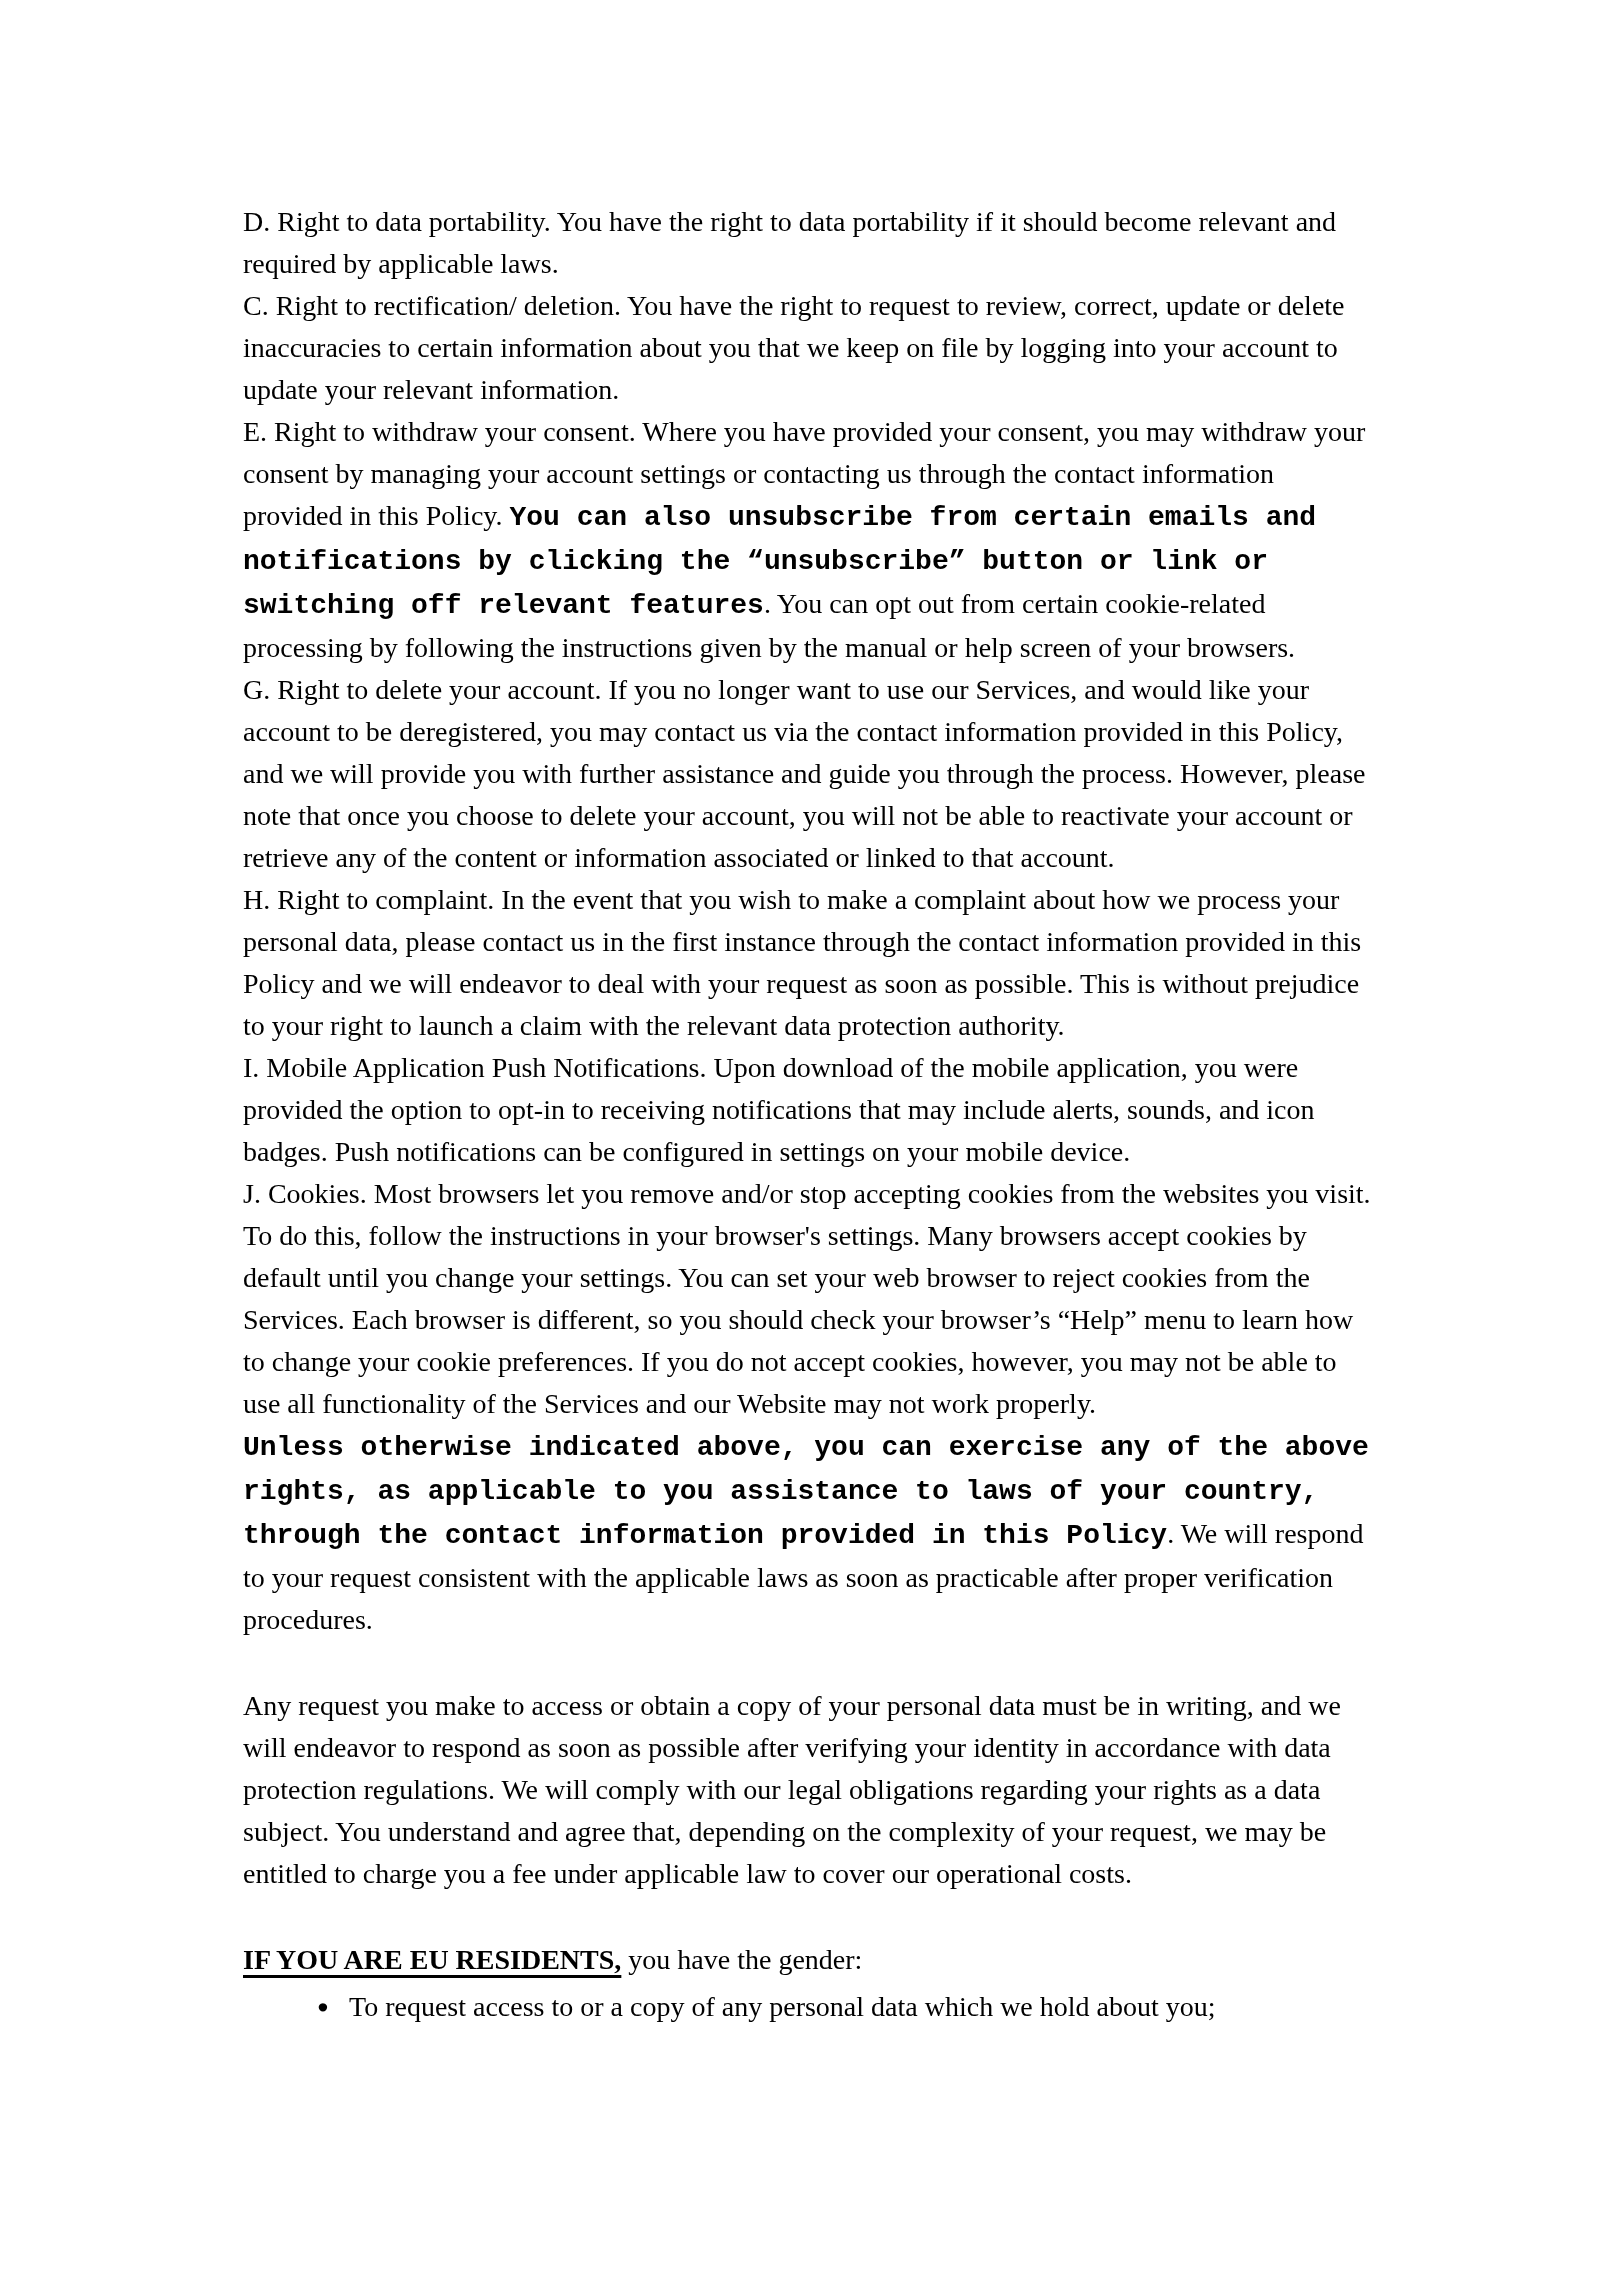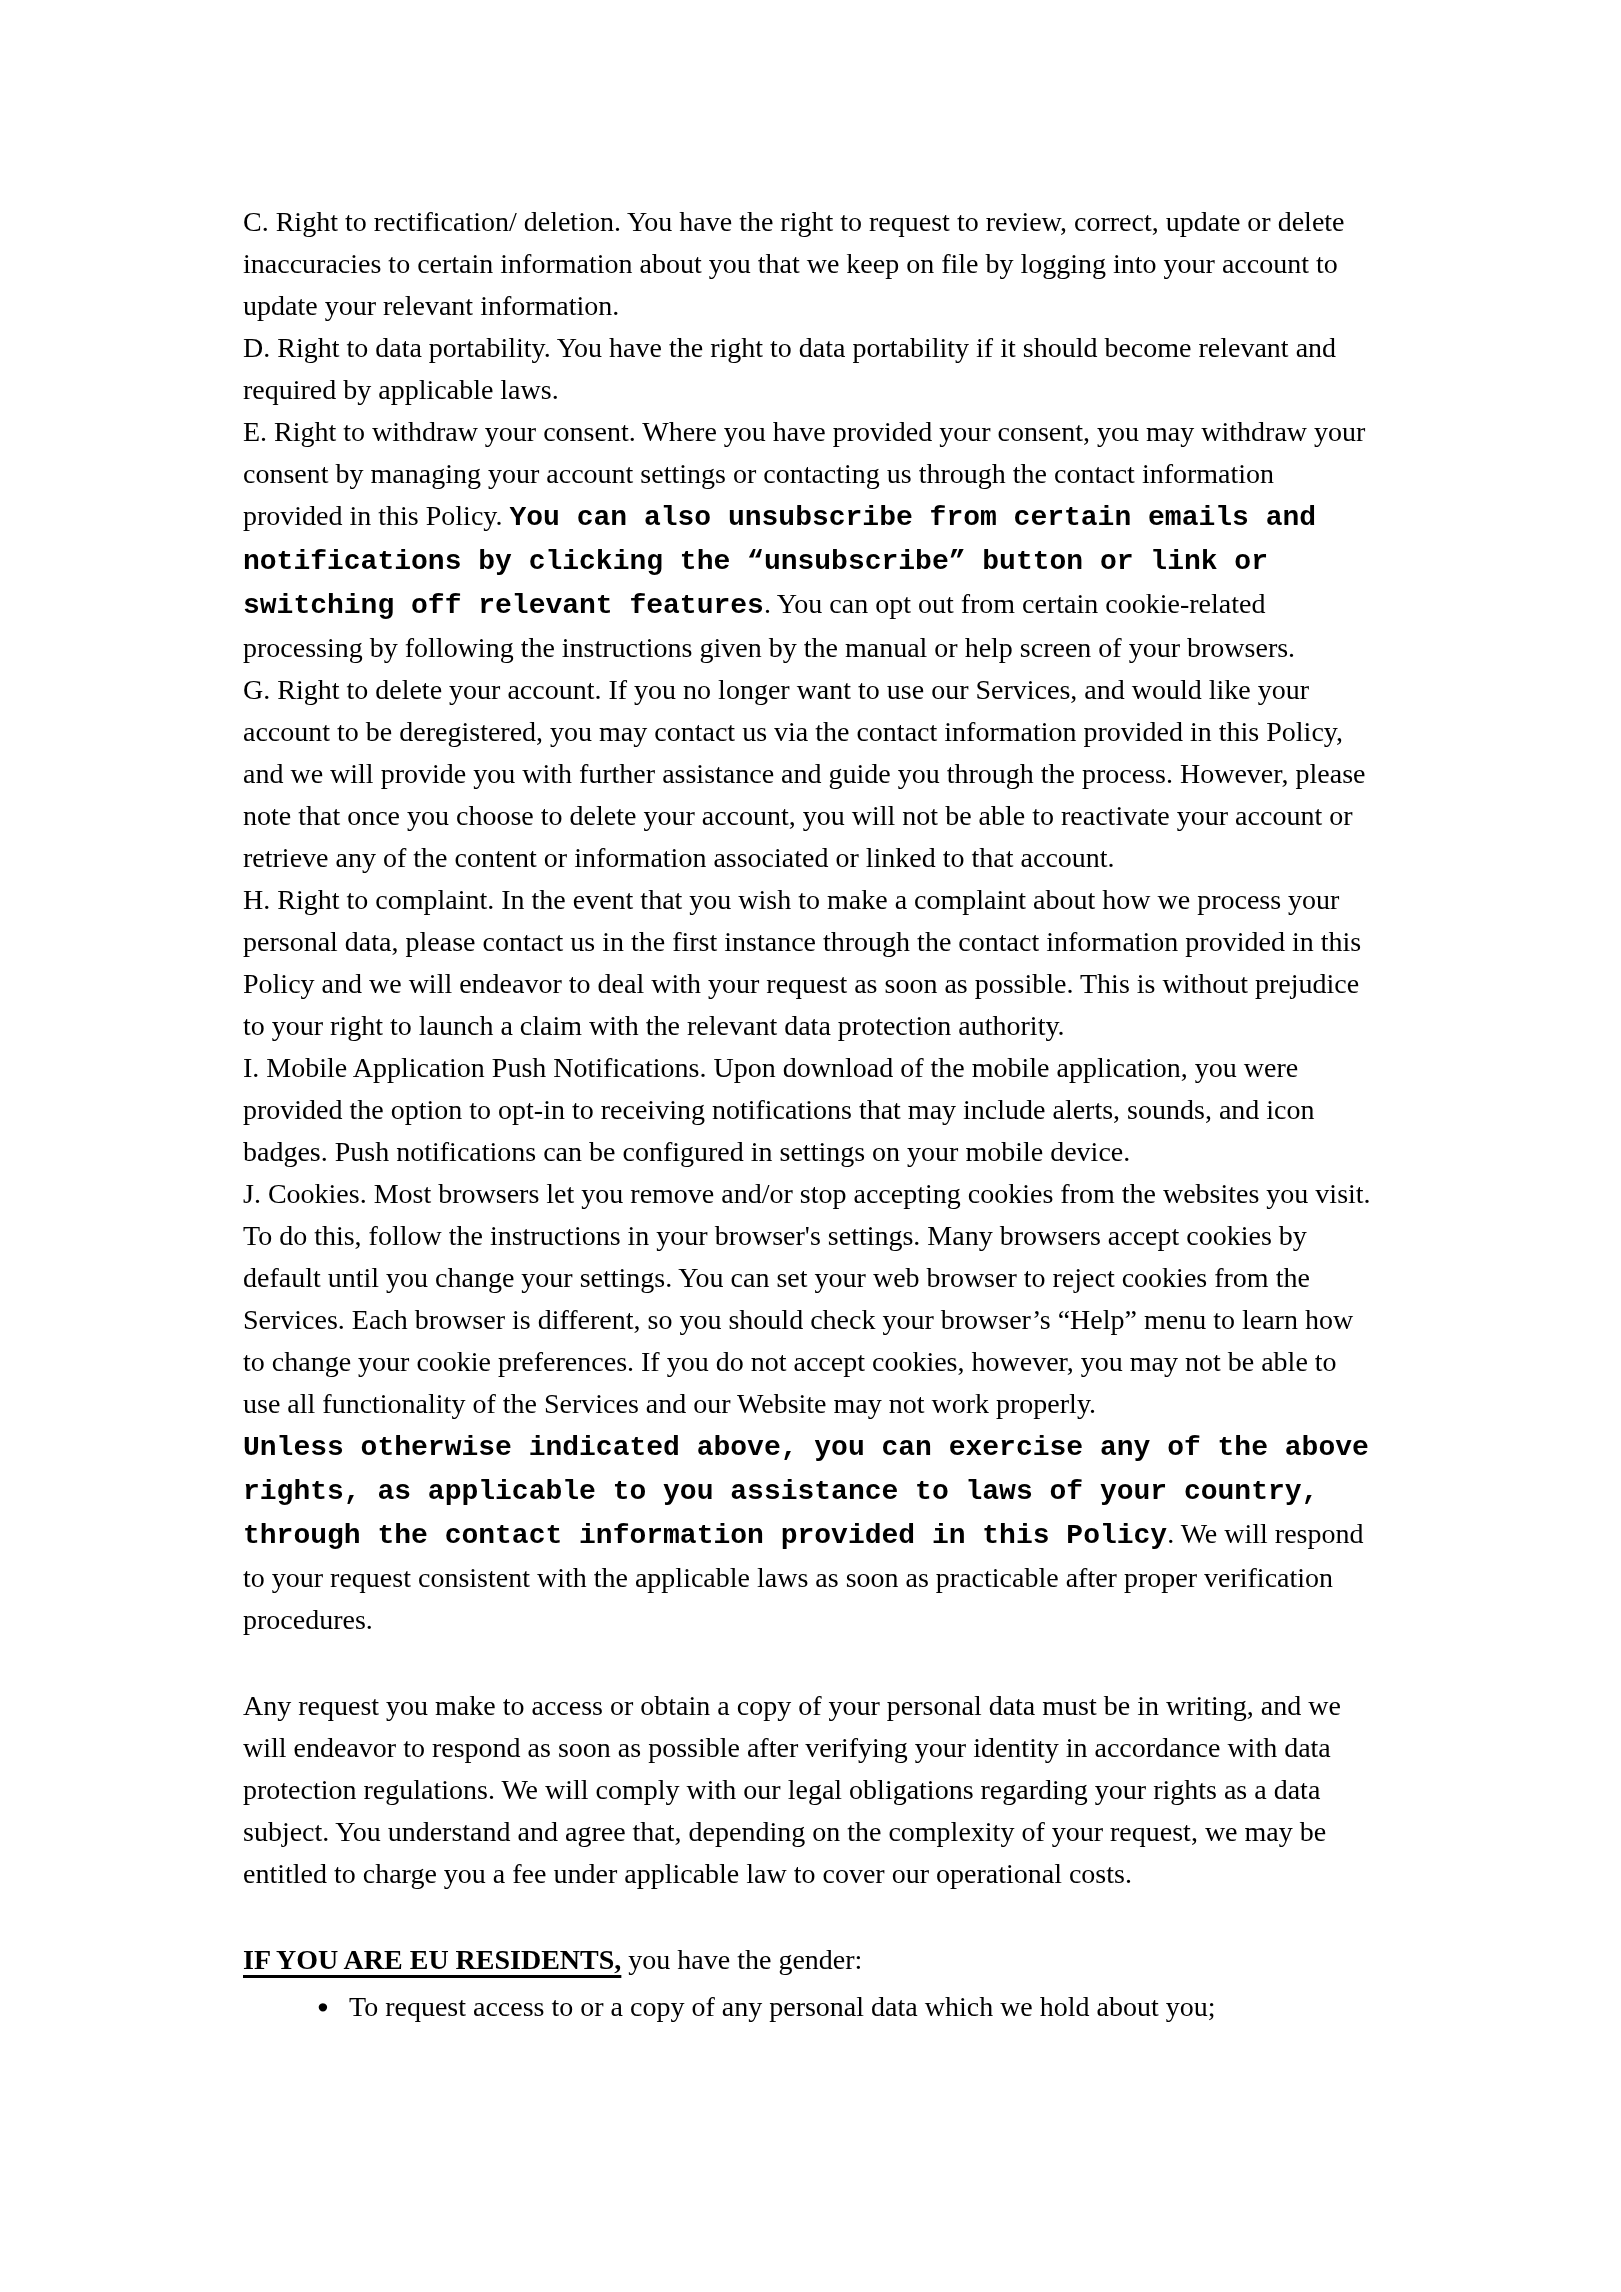--- a/index.html
+++ b/index.html
@@ -54,23 +54,23 @@
   .bullet-text {
     flex: 1;
   }
 </style>
 </head>
 <body>
 
 <main class="page">
   <section class="content">
 
+    <p class="para"><span class="run">D. Right to data portability. You have the right to data portability if it should become relevant and required by applicable laws.</span></p>
+
     <p class="para"><span class="run">C. Right to rectification/ deletion. You have the right to request to review, correct, update or delete inaccuracies to certain information about you that we keep on file by logging into your account to update your relevant information.</span></p>
-
-    <p class="para"><span class="run">D. Right to data portability. You have the right to data portability if it should become relevant and required by applicable laws.</span></p>
 
     <p class="para"><span class="run">E. Right to withdraw your consent. Where you have provided your consent, you may withdraw your consent by managing your account settings or contacting us through the contact information provided in this Policy. </span><span class="run bold">You can also unsubscribe from certain emails and notifications by clicking the “unsubscribe” button or link or switching off relevant features</span><span class="run">. You can opt out from certain cookie-related processing by following the instructions given by the manual or help screen of your browsers.</span></p>
 
 
     <p class="para"><span class="run">G. Right to delete your account. If you no longer want to use our Services, and would like your account to be deregistered, you may contact us via the contact information provided in this Policy, and we will provide you with further assistance and guide you through the process. However, please note that once you choose to delete your account, you will not be able to reactivate your account or retrieve any of the content or information associated or linked to that account.</span></p>
 
     <p class="para"><span class="run">H. Right to complaint. In the event that you wish to make a complaint about how we process your personal data, please contact us in the first instance through the contact information provided in this Policy and we will endeavor to deal with your request as soon as possible. This is without prejudice to your right to launch a claim with the relevant data protection authority.</span></p>
 
     <p class="para"><span class="run">I. Mobile Application Push Notifications. Upon download of the mobile application, you were provided the option to opt-in to receiving notifications that may include alerts, sounds, and icon badges. Push notifications can be configured in settings on your mobile device.</span></p>
 

